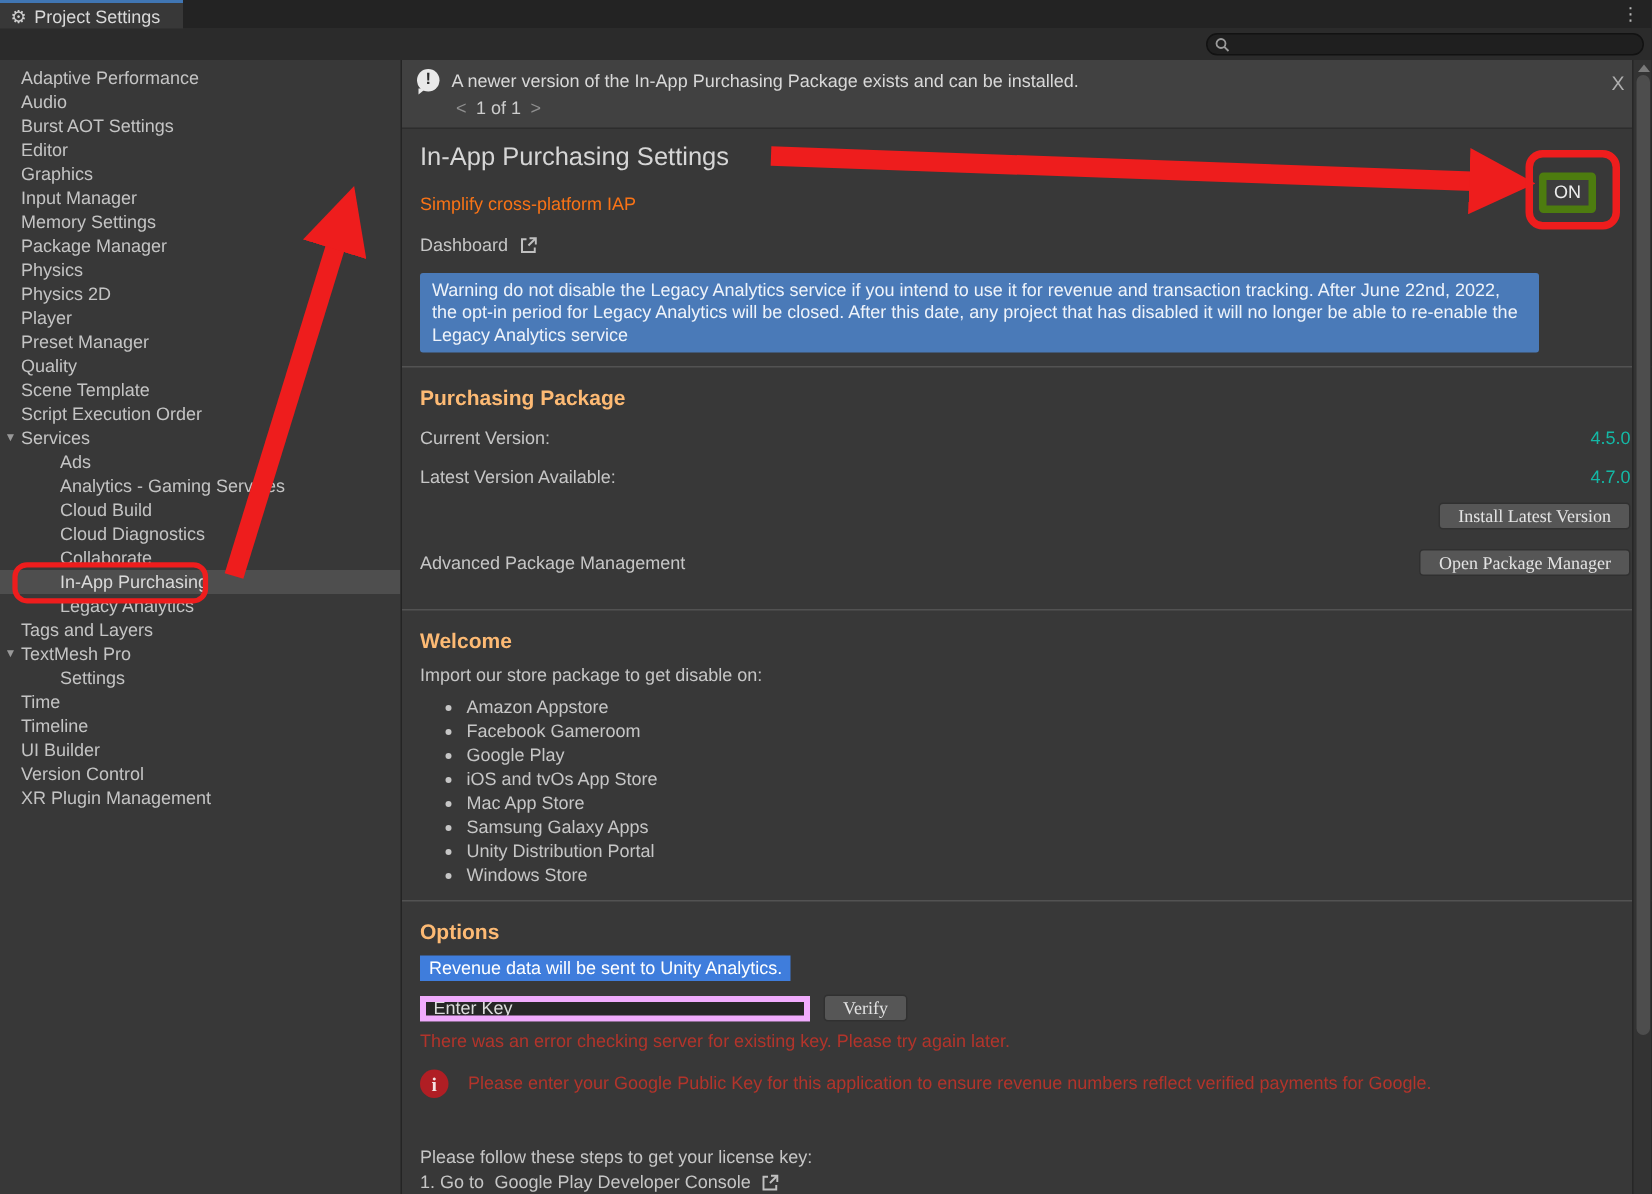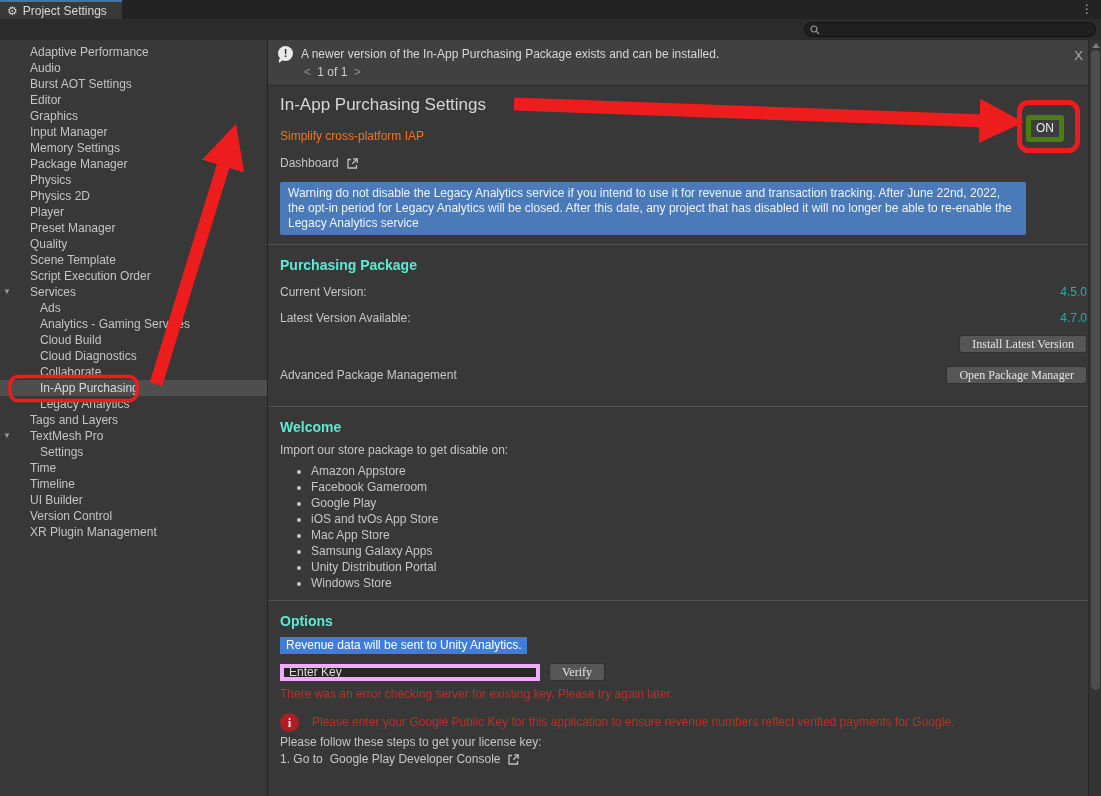--- a/index.html
+++ b/index.html
@@ -22,21 +22,21 @@
   .toolbar { height:21px; background:#2b2b2b; display:flex; align-items:center;
              justify-content:flex-end; padding-right:5px; }
   .search { width:292px; height:15px; background:#1f1f1f; border:1px solid #121212;
             border-radius:8px; display:flex; align-items:center; padding:0 5px; gap:4px; }
   .search svg { flex:none; }
   .search input { background:transparent; border:0; outline:none; color:#d8d8d8;
                   font-size:11px; width:100%; font-family:inherit; }
   
   .bodyrow { display:flex; height:756px; }
   .sidebar { width:267px; flex:none; padding-top:4px; overflow:hidden; }
-  .side-item { height:16px; line-height:16px; padding-left:30px; white-space:nowrap;
+  .side-item { height:16px; line-height:16px; padding-left:14px; white-space:nowrap;
                color:#c4c4c4; position:relative; cursor:default; }
   .side-item.indent { padding-left:40px; }
   .side-item.selected { background:#4e4e4e; color:#dadada; }
   .expander { position:absolute; left:1px; top:0; font-size:8px; color:#999; width:12px;
               text-align:center; }
   
   .main { flex:1; border-left:1px solid #242424; position:relative;
           display:flex; flex-direction:column; }
   .banner { background:#414141; border-bottom:1px solid #2d2d2d; height:46px;
             padding:6px 10px 0 10px; position:relative; flex:none; }
@@ -50,21 +50,21 @@
   .pager .chev { color:#8f8f8f; padding:0 3px; cursor:default; }
   .banner-close { position:absolute; right:14px; top:6px; color:#aeaeae;
                   font-size:13px; padding:2px 4px; cursor:default; }
   .content { flex:1; padding:0 14px 0 12px; position:relative; }
   .page-title { font-size:17px; font-weight:normal; color:#d6d6d6; margin:9px 0 0 0; }
   .subtitle { margin-top:14px; color:#f97316; }
   .dashboard { margin-top:13px; display:flex; align-items:center; gap:7px; width:max-content; }
   .helpbox { margin-top:12px; width:746px; background:#4a7ab8; color:#eef3fa;
              padding:4px 8px; border-radius:2px; line-height:15px; }
   hr.div { border:0; border-top:1px solid #525252; margin:9px -14px 0 -12px; }
-  .sec-h { font-size:14px; font-weight:bold; color:#5eead4; margin:12px 0 0 0; }
+  .sec-h { font-size:14px; font-weight:bold; color:#fdba74; margin:12px 0 0 0; }
   .kv { display:flex; align-items:center; margin-top:12px; }
   .kv .val { margin-left:auto; color:#14b8a6; }
   .btn { background:#565656; border:1px solid #303030; border-radius:3px; color:#e3e3e3;
          font-size:12px; font-family:Liberation Serif, serif; height:18px; line-height:16px;
          padding:0 12px; cursor:default; }
   .btnrow { display:flex; justify-content:flex-end; margin-top:10px; }
   .kv-btn { display:flex; align-items:center; justify-content:space-between; margin-top:13px; }
   .intro { margin-top:8px; }
   ul.stores { margin:6px 0 0 0; padding-left:31px; }
   ul.stores li { height:16px; line-height:16px; color:#c6c6c6; }
@@ -72,21 +72,21 @@
           margin-top:8px; }
   .keyrow { display:flex; align-items:center; gap:9px; margin-top:9px; }
   .keyinput { width:260px; height:17px; background:#262626; border:4px solid #f0abfc;
               color:#dcdcdc; font-family:inherit; font-size:12px; padding:0 5px; outline:none; }
   .err { color:#b2342b; margin-top:6px; }
   .googlerow { display:flex; align-items:flex-start; gap:13px; margin-top:12px; color:#b2342b; }
   .infobadge { width:19px; height:19px; border-radius:50%; background:#b01e24; color:#f4e3e3;
                font-weight:bold; font-size:13px; line-height:19px; text-align:center;
                flex:none; font-family:"Liberation Serif","DejaVu Serif",serif; }
   .googlerow .msg { margin-top:2px; }
-  .steps-intro { margin-top:3px; }
+  .steps-intro { margin-top:32px; }
   .step1 { margin-top:3px; display:flex; align-items:flex-end; gap:7px; width:max-content; }
   .on-btn { position:absolute; right:37px; top:75px; border:5px solid #4d7c0f; border-radius:3px;
             background:#3d3d3d; color:#ededed; padding:1px 5px 2px 5px; font-size:12px; }
   
   .vscroll { position:absolute; top:0; right:0; width:13px; height:756px;
              background:#333333; border-left:1px solid #272727; }
   .vscroll .up { position:absolute; top:3px; left:3px; width:0; height:0;
                  border-left:4px solid transparent; border-right:4px solid transparent;
                  border-bottom:5px solid #7a7a7a; }
   .vscroll .thumb { position:absolute; top:10px; left:2px; width:9px; height:640px;

